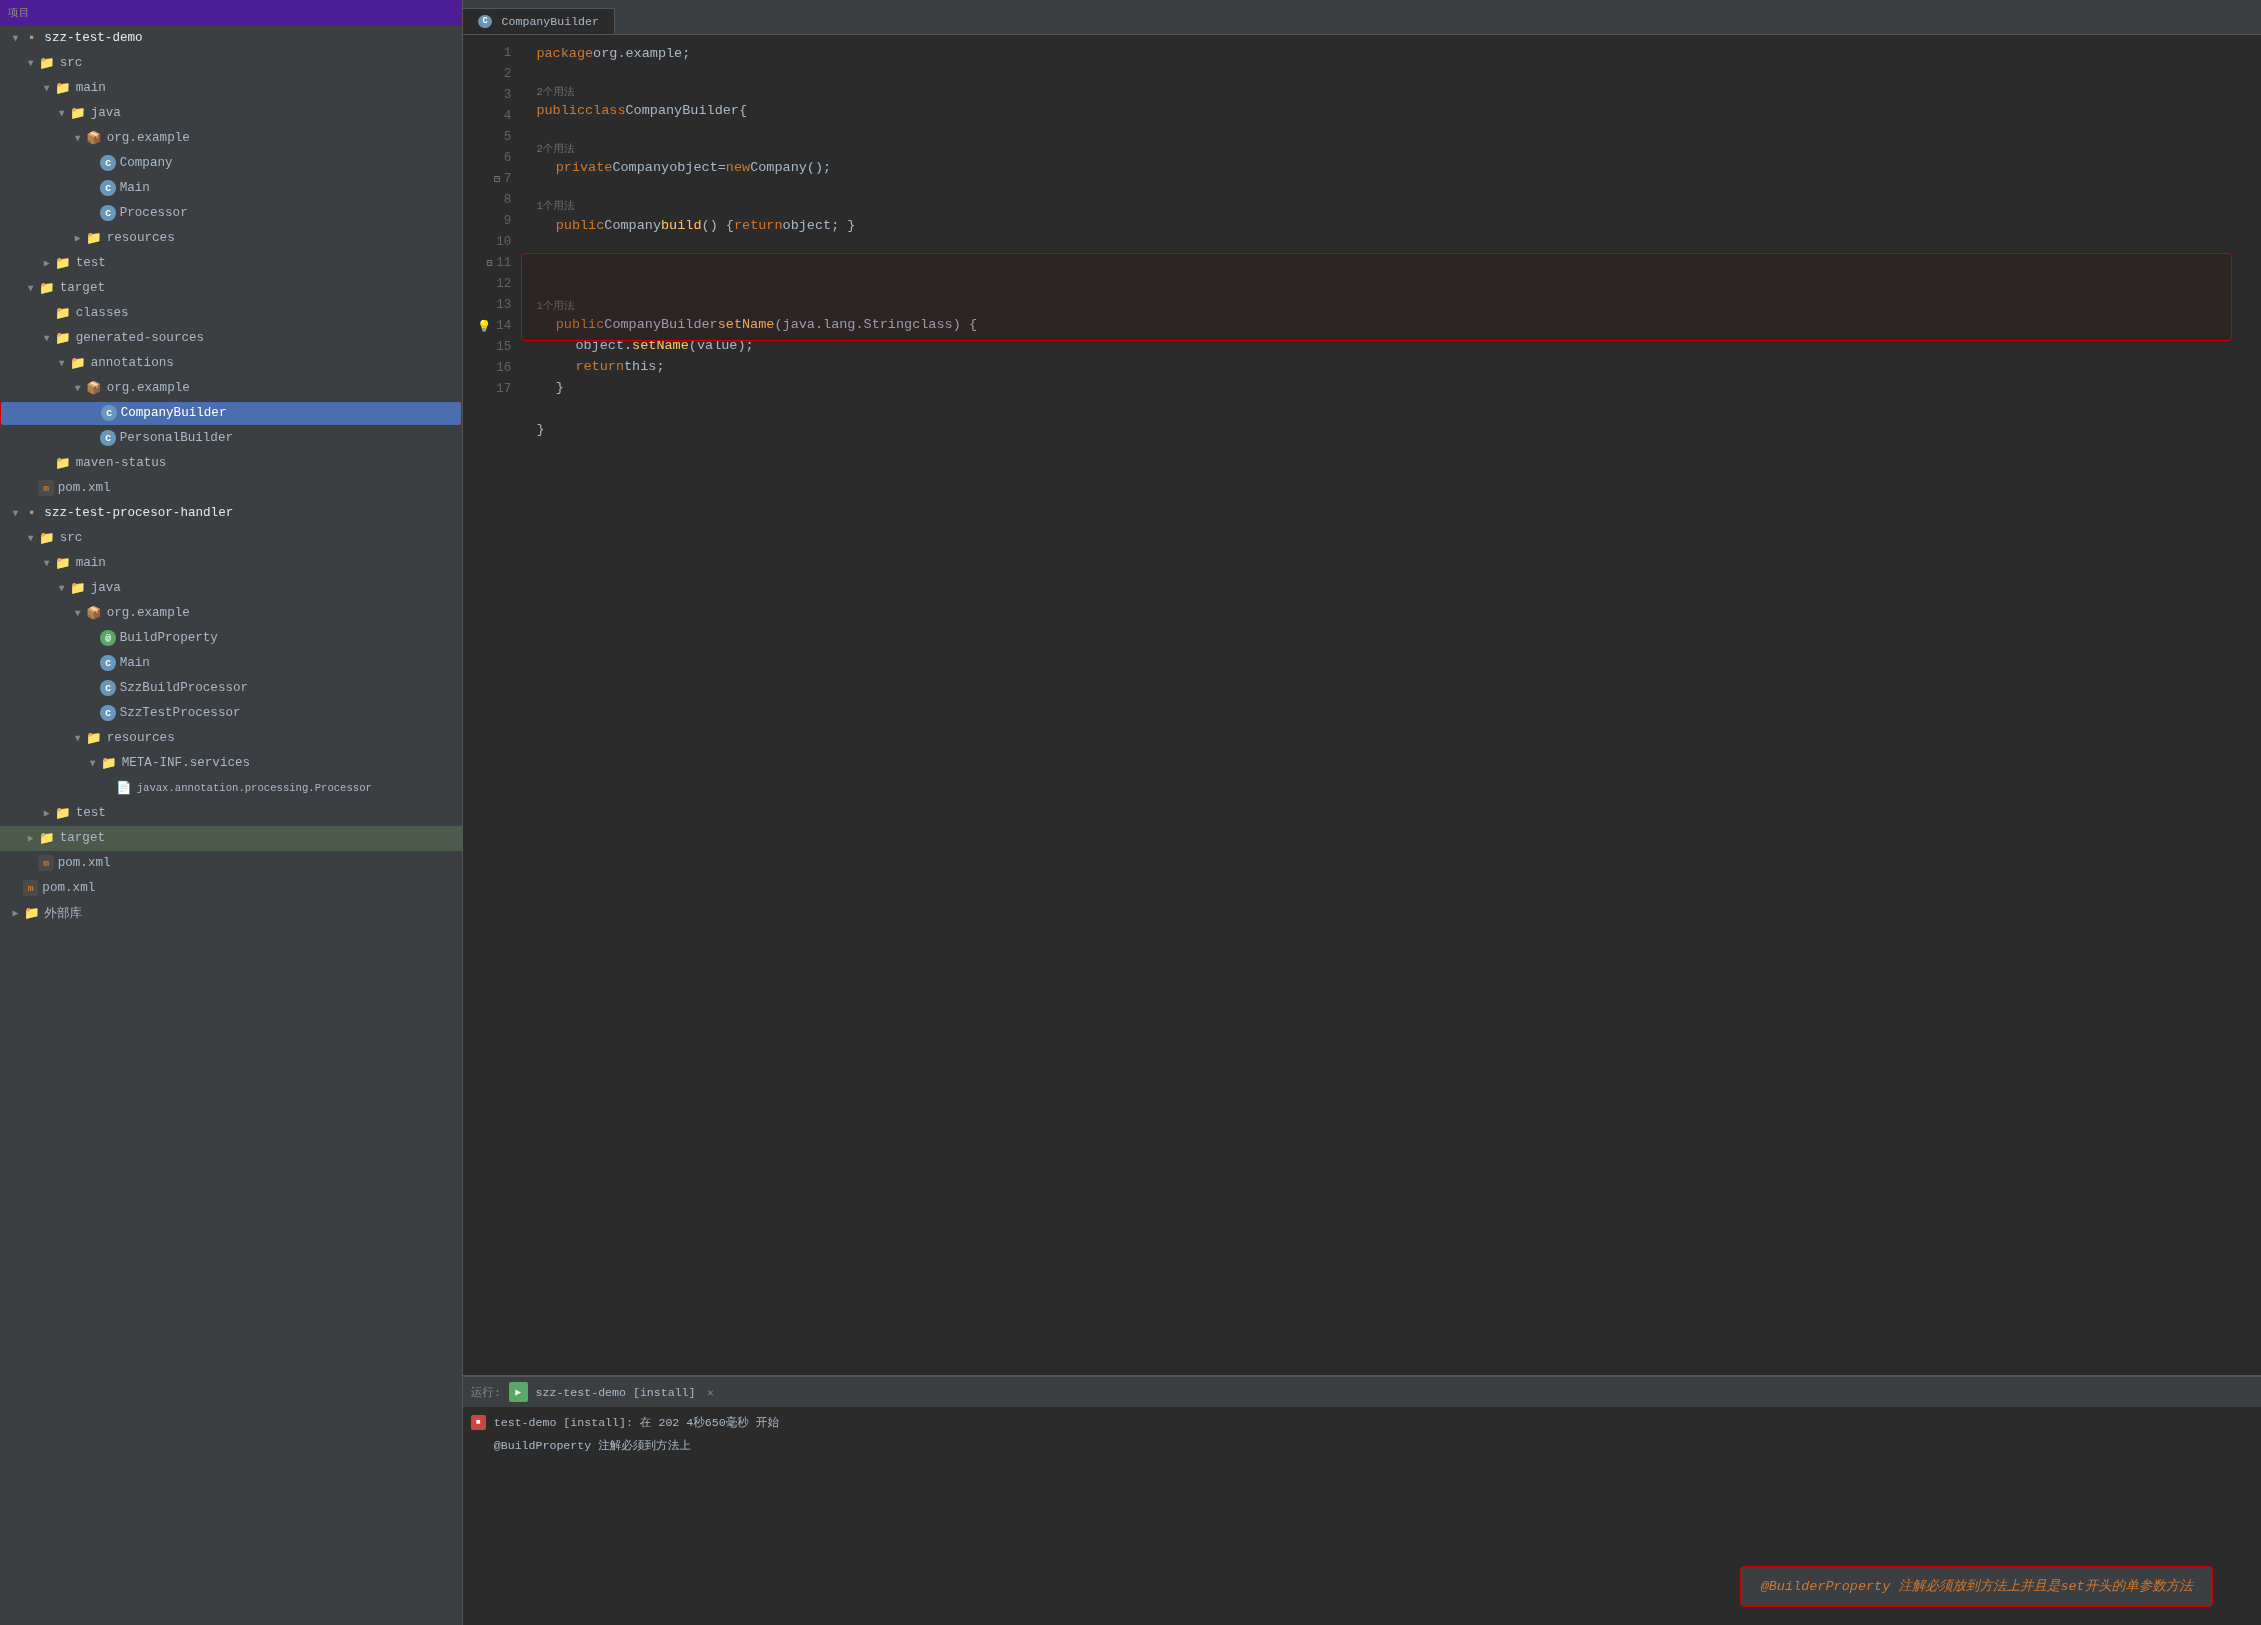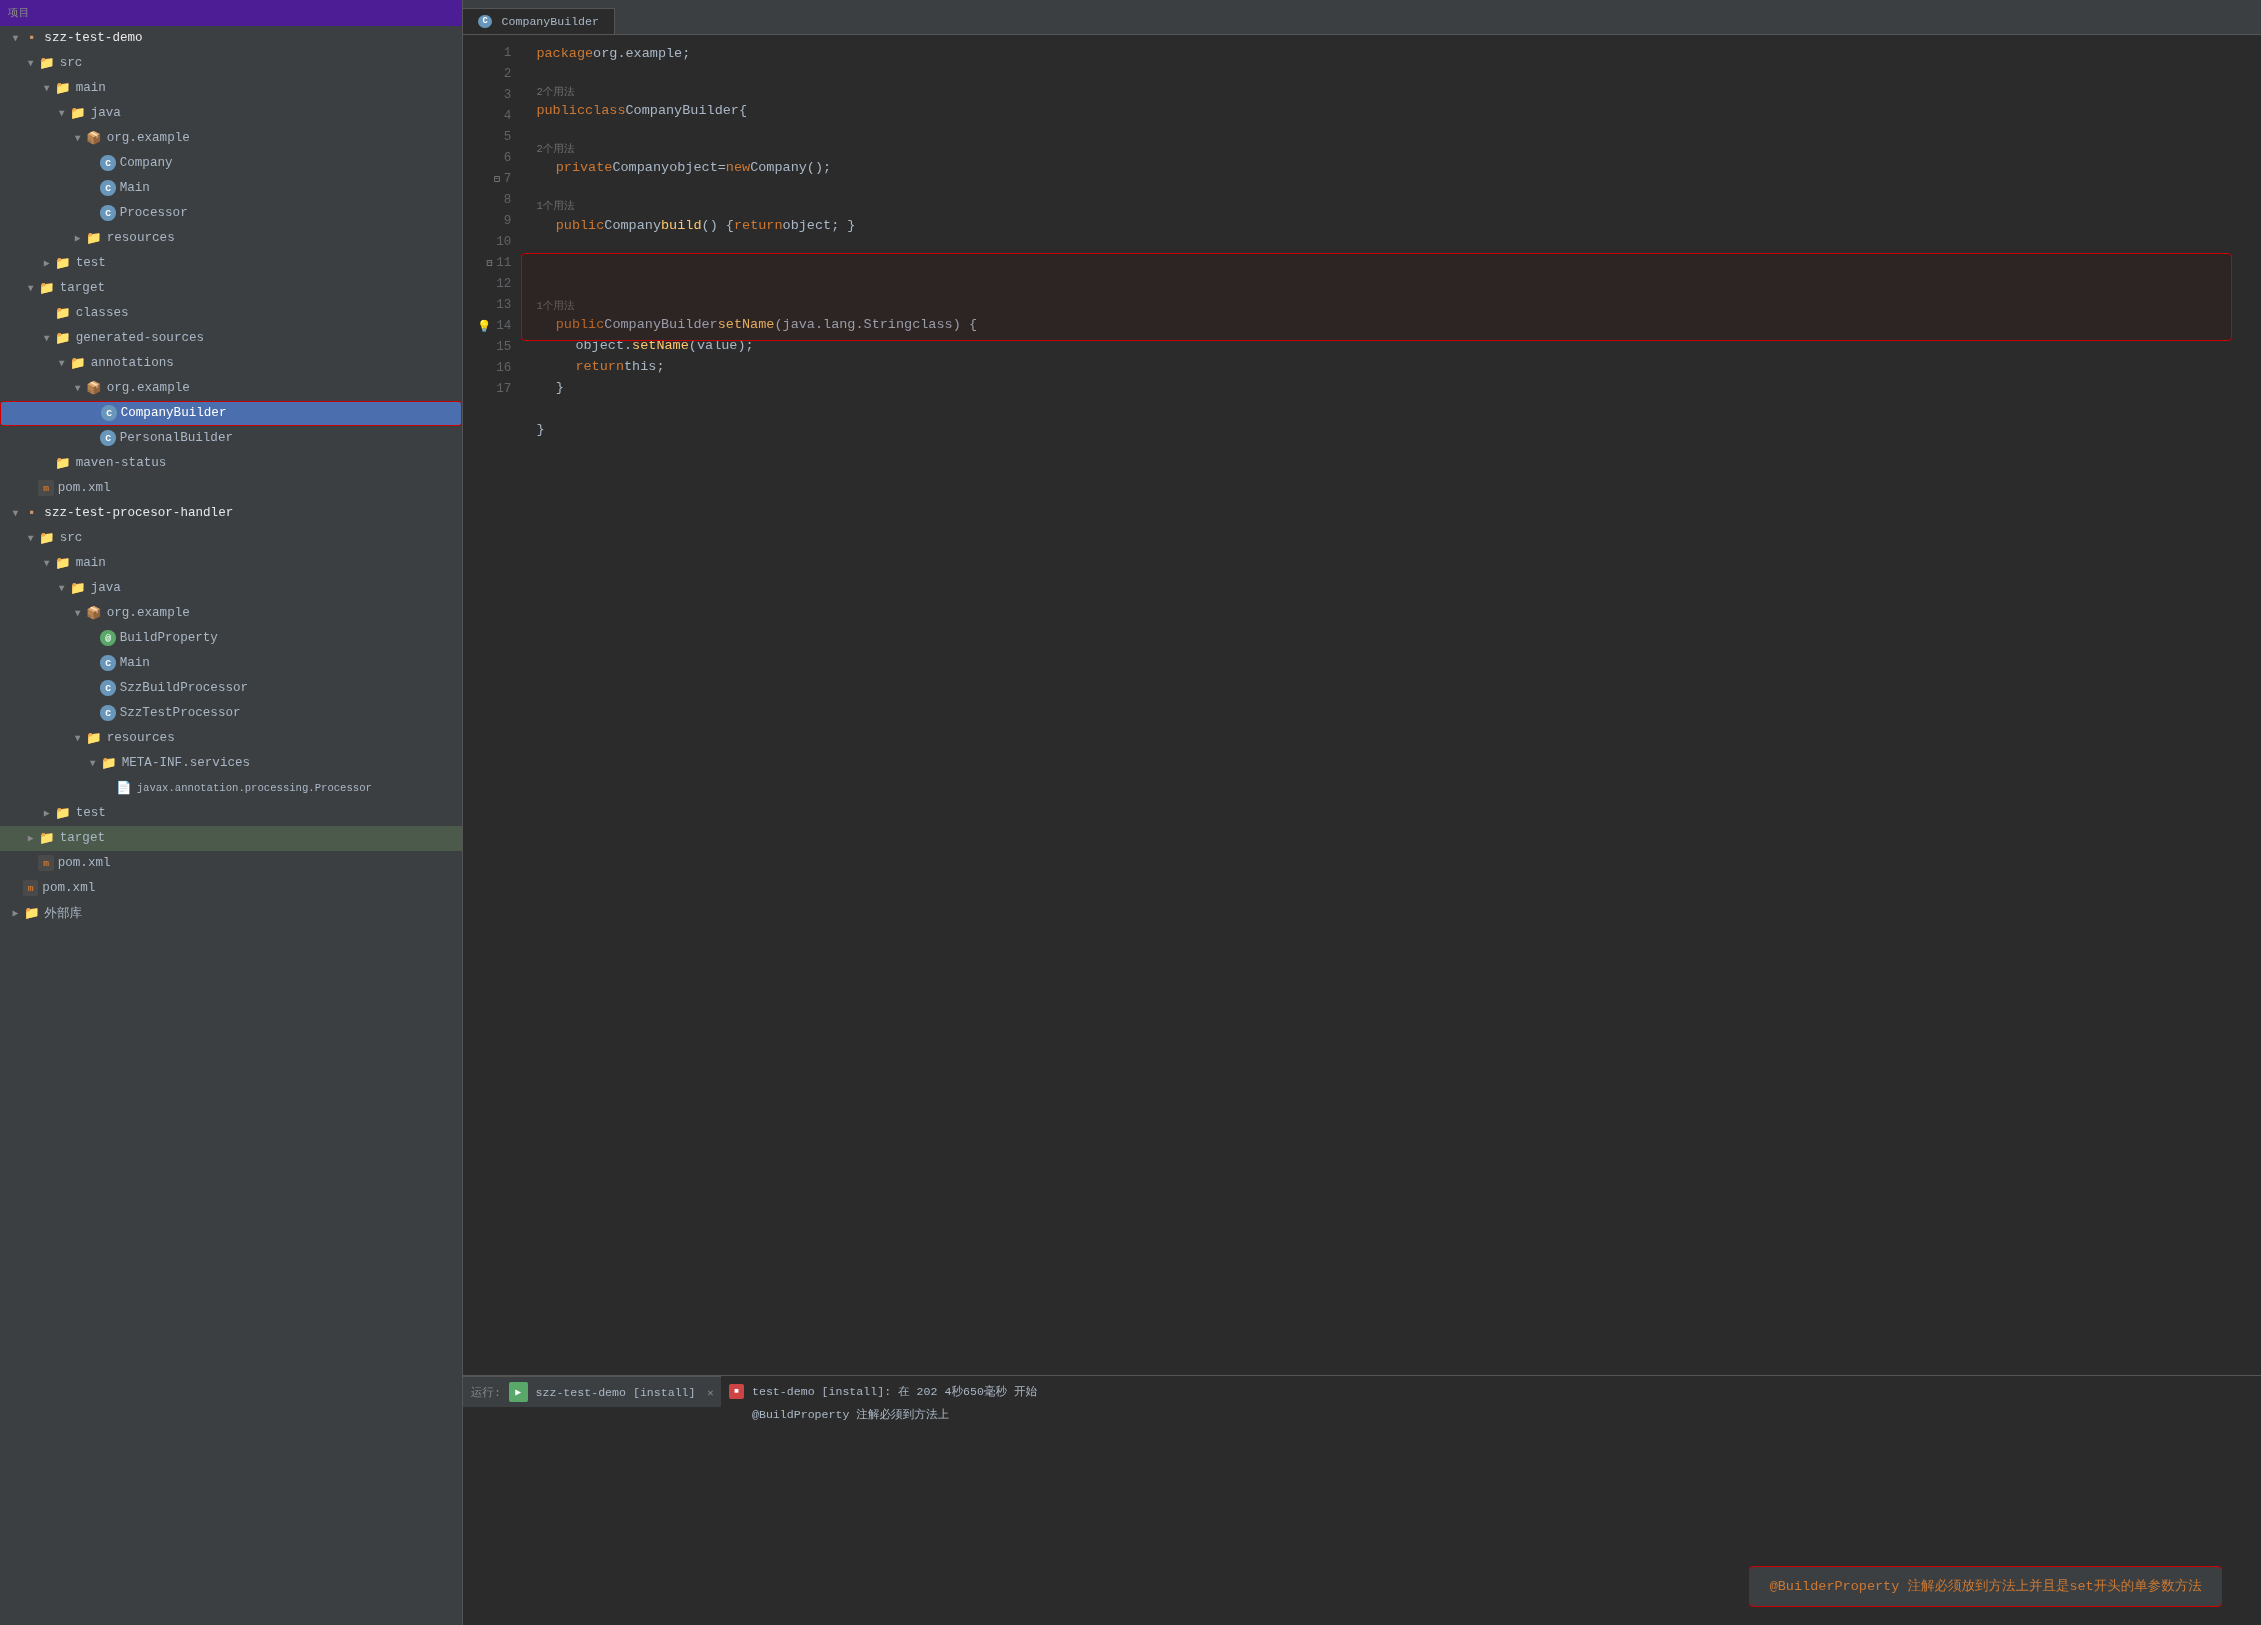--- a/index.html
+++ b/index.html
@@ -185,20 +185,21 @@
     
     .kw { color: #cc7832; }
     .pkg { color: #a9b7c6; }
 
     
     .bottom-panel {
       height: 251px;
       background: #2b2b2b;
       border-top: 1px solid #555;
       display: flex;
+      flex-direction: column;
     }
 
     .bottom-content {
       flex: 1;
       display: flex;
       flex-direction: column;
       padding: 3.9px 7.7px;
       overflow-y: auto;
       font-size: 11.6px;
       line-height: 19.3px;
@@ -214,26 +215,27 @@
       padding: 1.9px 0;
     }
 
     
     .popup-box {
       border: 1.9px solid #cc0000;
       border-radius: 3.9px;
       background: #3c3f41;
       padding: 9.7px 19.3px;
       position: absolute;
-      right: 39px;
+      right: 48px;
       bottom: 19.3px;
       font-family: 'Courier New', monospace;
       font-size: 13.5px;
       color: #cc7832;
       z-index: 10;
+      font-style: italic;
     }
 
     
     .run-bar {
       height: 31px;
       background: #3c3f41;
       display: flex;
       align-items: center;
       padding: 0 7.7px;
       gap: 7.7px;

